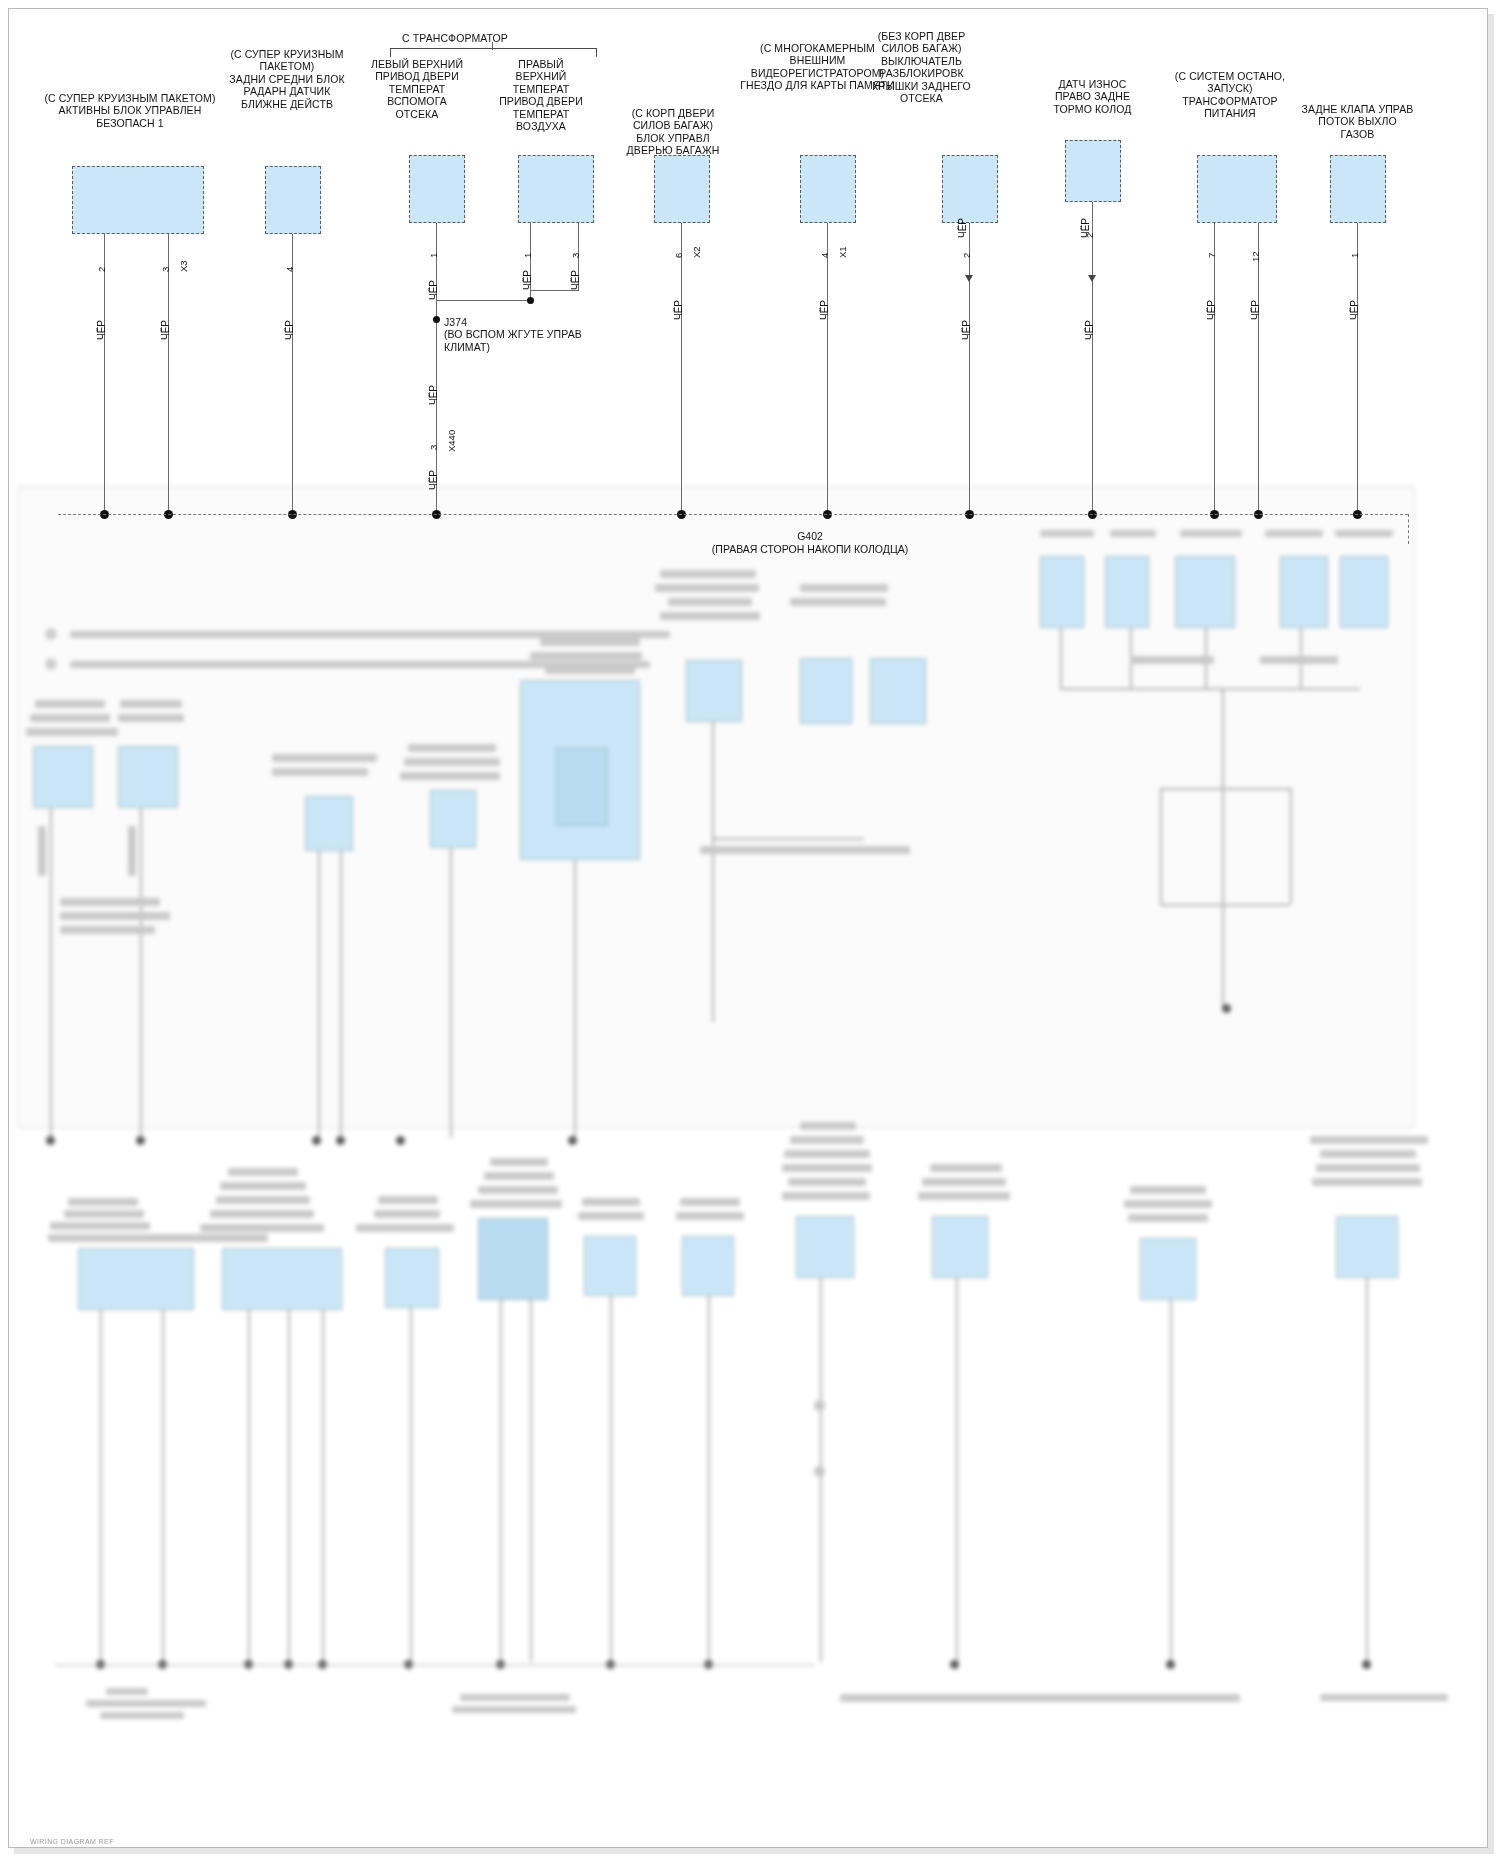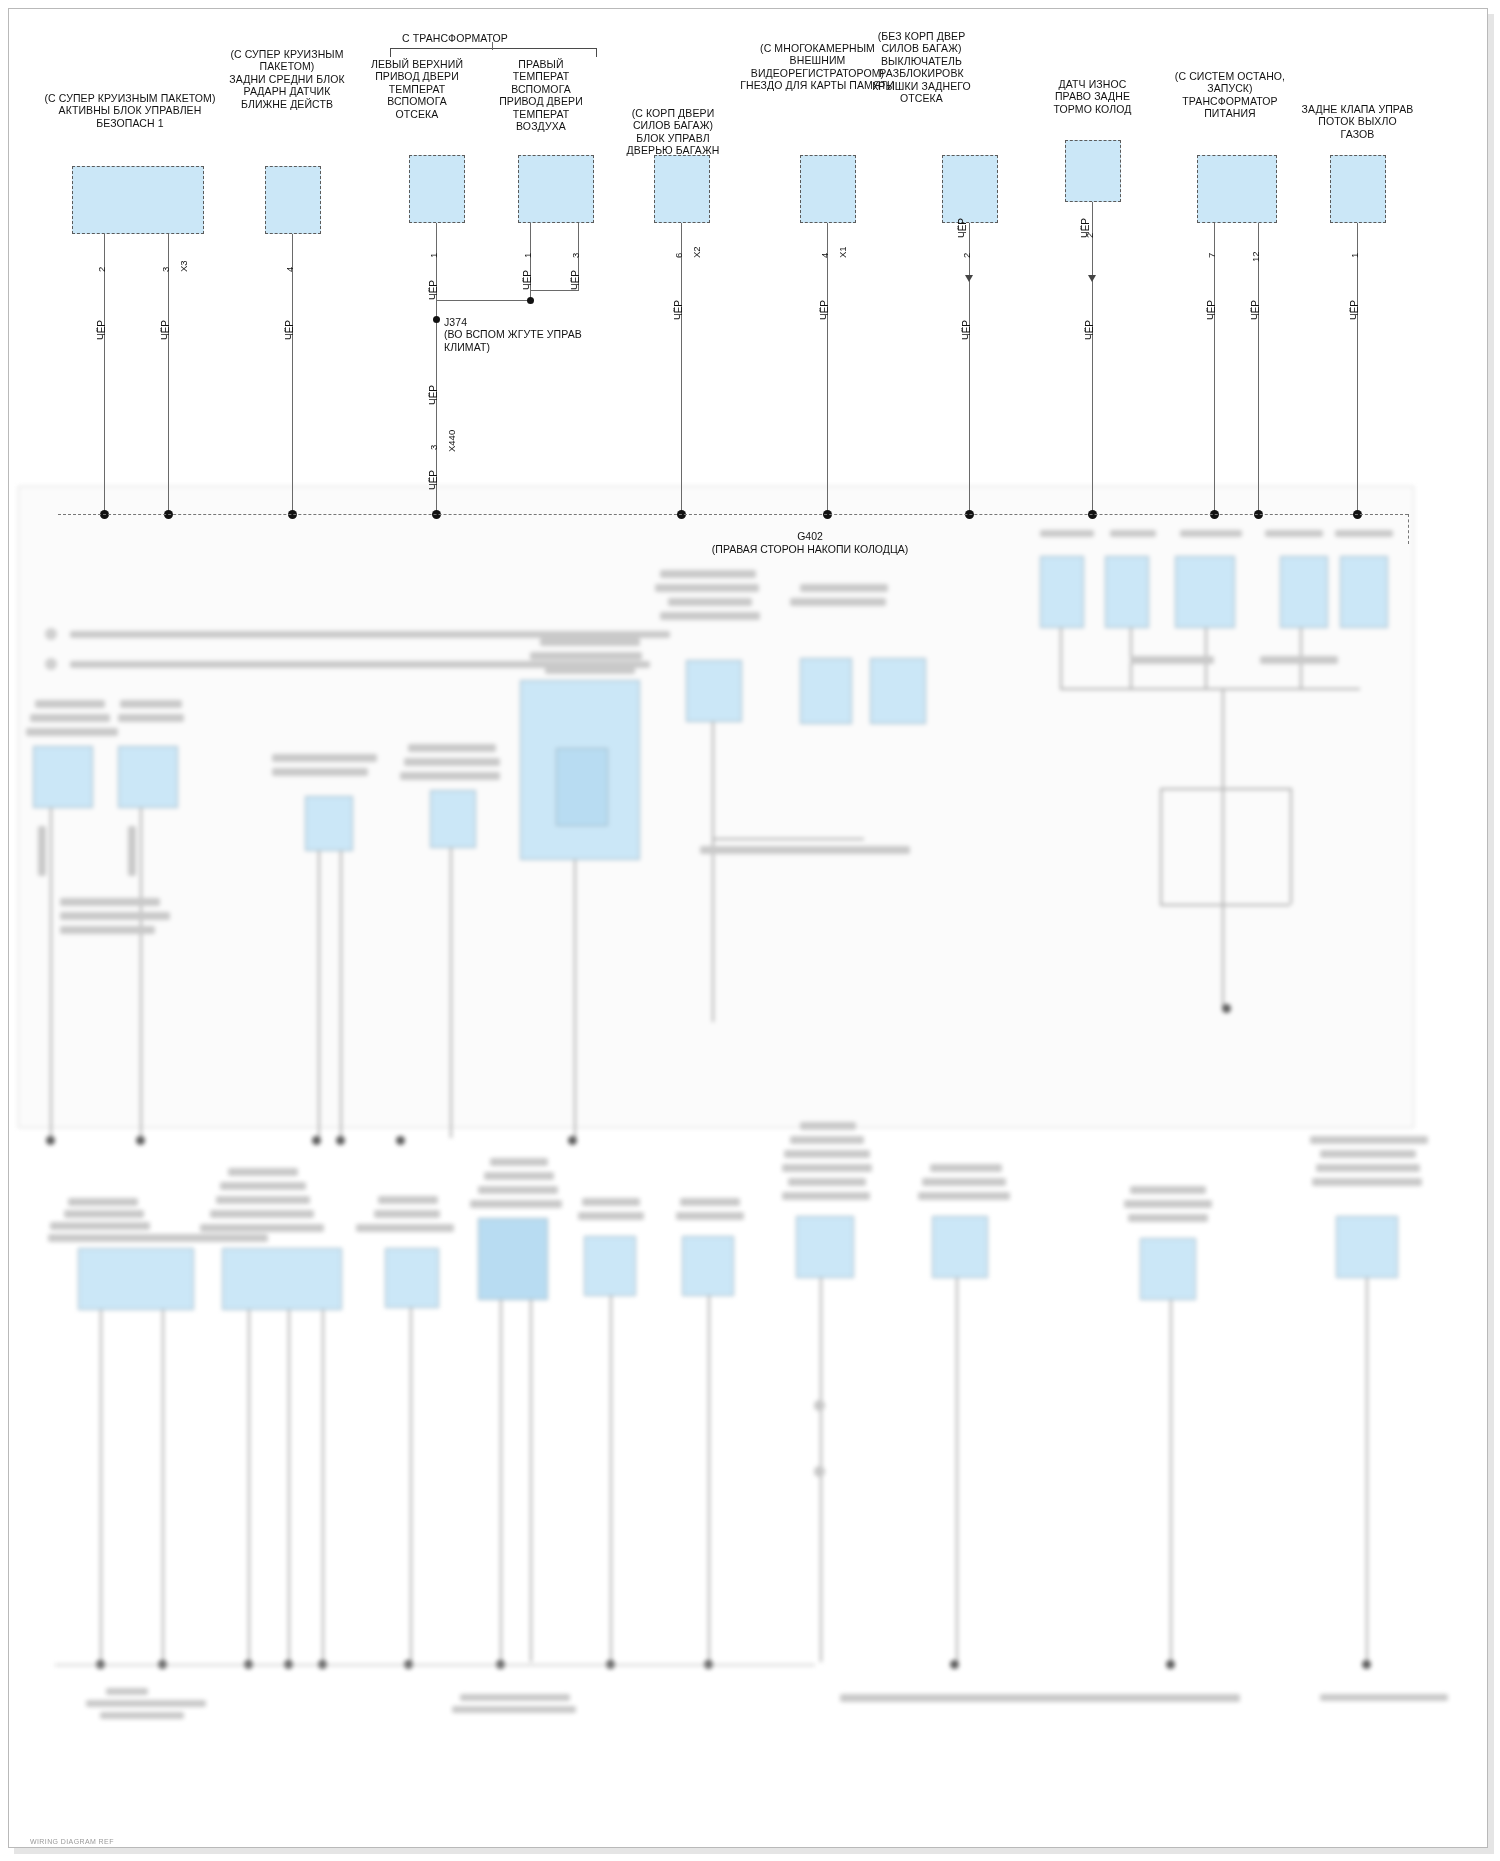--- a/index.html
+++ b/index.html
@@ -421,21 +421,21 @@
 
     <div class="node-dot" style="left:433px; top:316px;"></div>
     <div class="lbl left" id="lbl-splice" style="left:444px; top:316px; width:160px;">J374<br>(ВО ВСПОМ ЖГУТЕ УПРАВ КЛИМАТ)</div>
 
     <div class="wire-lbl" style="left:428px; top:405px;">ЧЁР</div>
     <div class="pin-lbl" style="left:428px; top:450px;">3</div>
     <div class="pin-lbl" style="left:446px; top:452px;">X440</div>
     <div class="wire-lbl" style="left:428px; top:490px;">ЧЁР</div>
     <div class="gnd" style="left:432px; top:510px;"></div>
 
-    <div class="lbl" id="lbl-c4" style="left:492px; top:58px; width:98px;">ПРАВЫЙ ТЕМПЕРАТ ВСПОМОГА ПРИВОД ДВЕРИ ТЕМПЕРАТ ВОЗДУХА</div>
+    <div class="lbl" id="lbl-c4" style="left:492px; top:58px; width:98px;">ПРАВЫЙ ВЕРХНИЙ ТЕМПЕРАТ ПРИВОД ДВЕРИ ТЕМПЕРАТ ВОЗДУХА</div>
     <div class="comp" style="left:518px; top:155px; width:76px; height:68px;"></div>
     <div class="vline" style="left:530px; top:223px; height:78px;"></div>
     <div class="vline" style="left:578px; top:223px; height:68px;"></div>
     <div class="hline" style="left:436px; top:300px; width:95px;"></div>
     <div class="hline" style="left:530px; top:290px; width:49px;"></div>
     <div class="node-dot" style="left:527px; top:297px;"></div>
     <div class="pin-lbl" style="left:522px; top:258px;">1</div>
     <div class="pin-lbl" style="left:570px; top:258px;">3</div>
     <div class="wire-lbl" style="left:522px; top:290px;">ЧЁР</div>
     <div class="wire-lbl" style="left:570px; top:290px;">ЧЁР</div>

